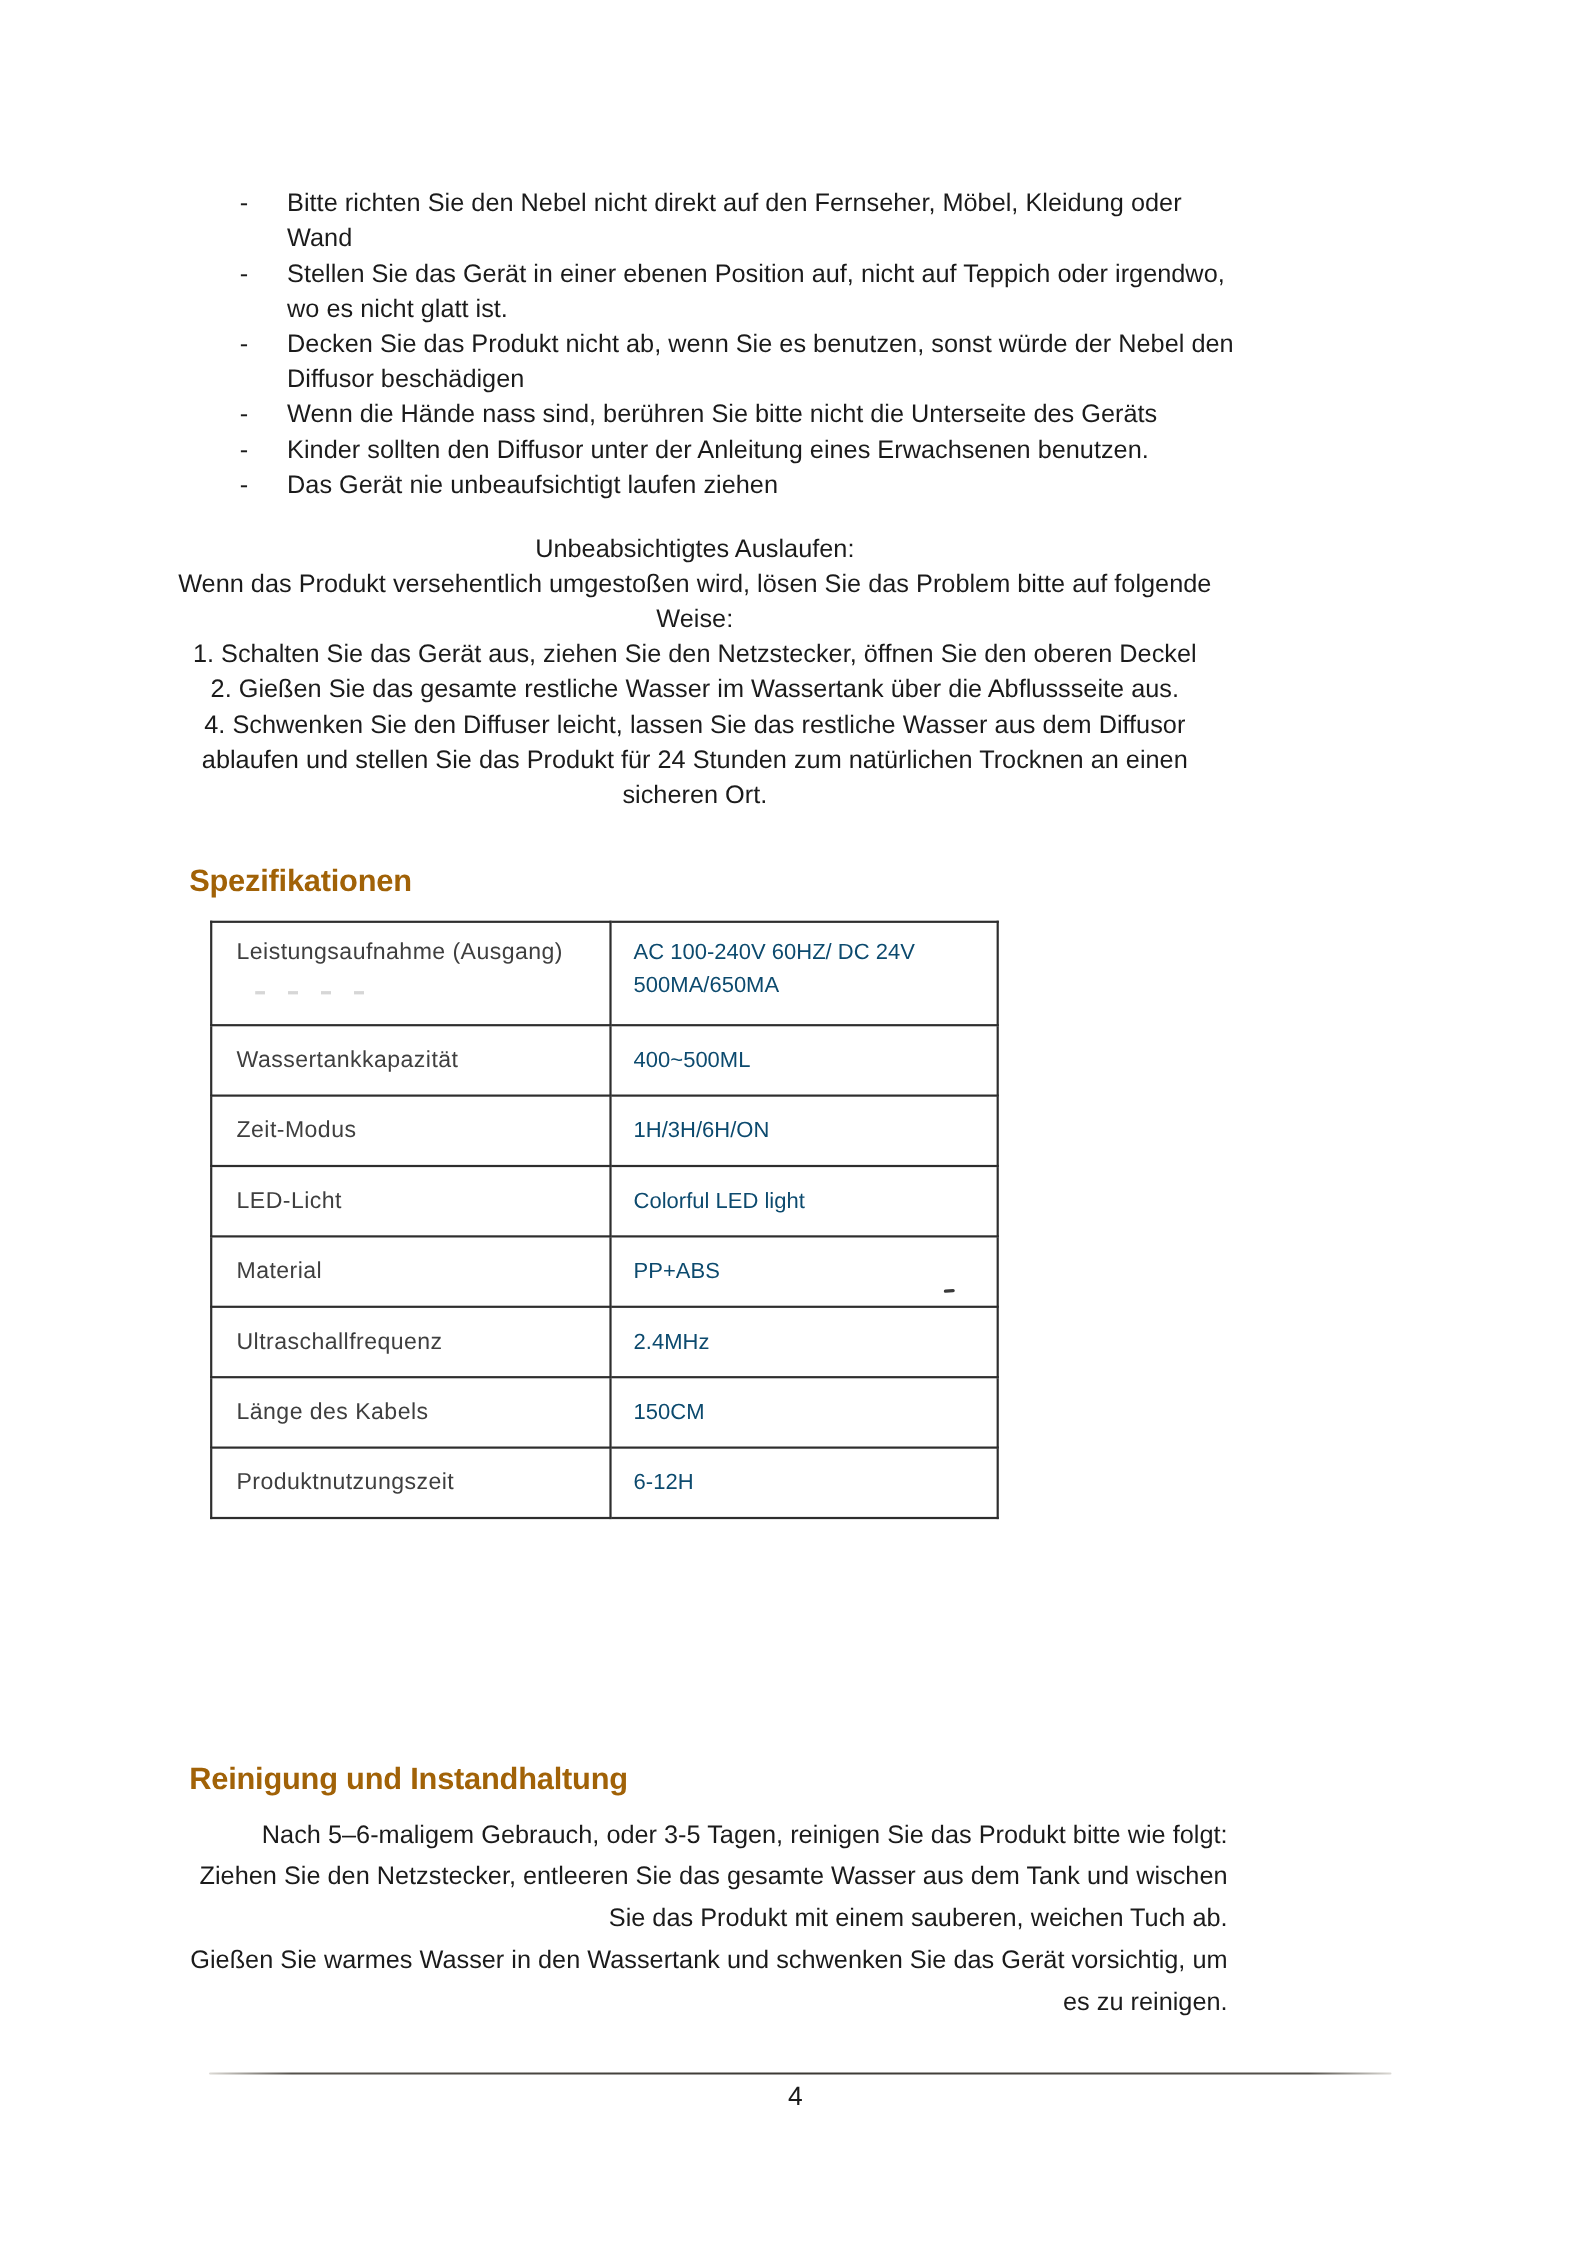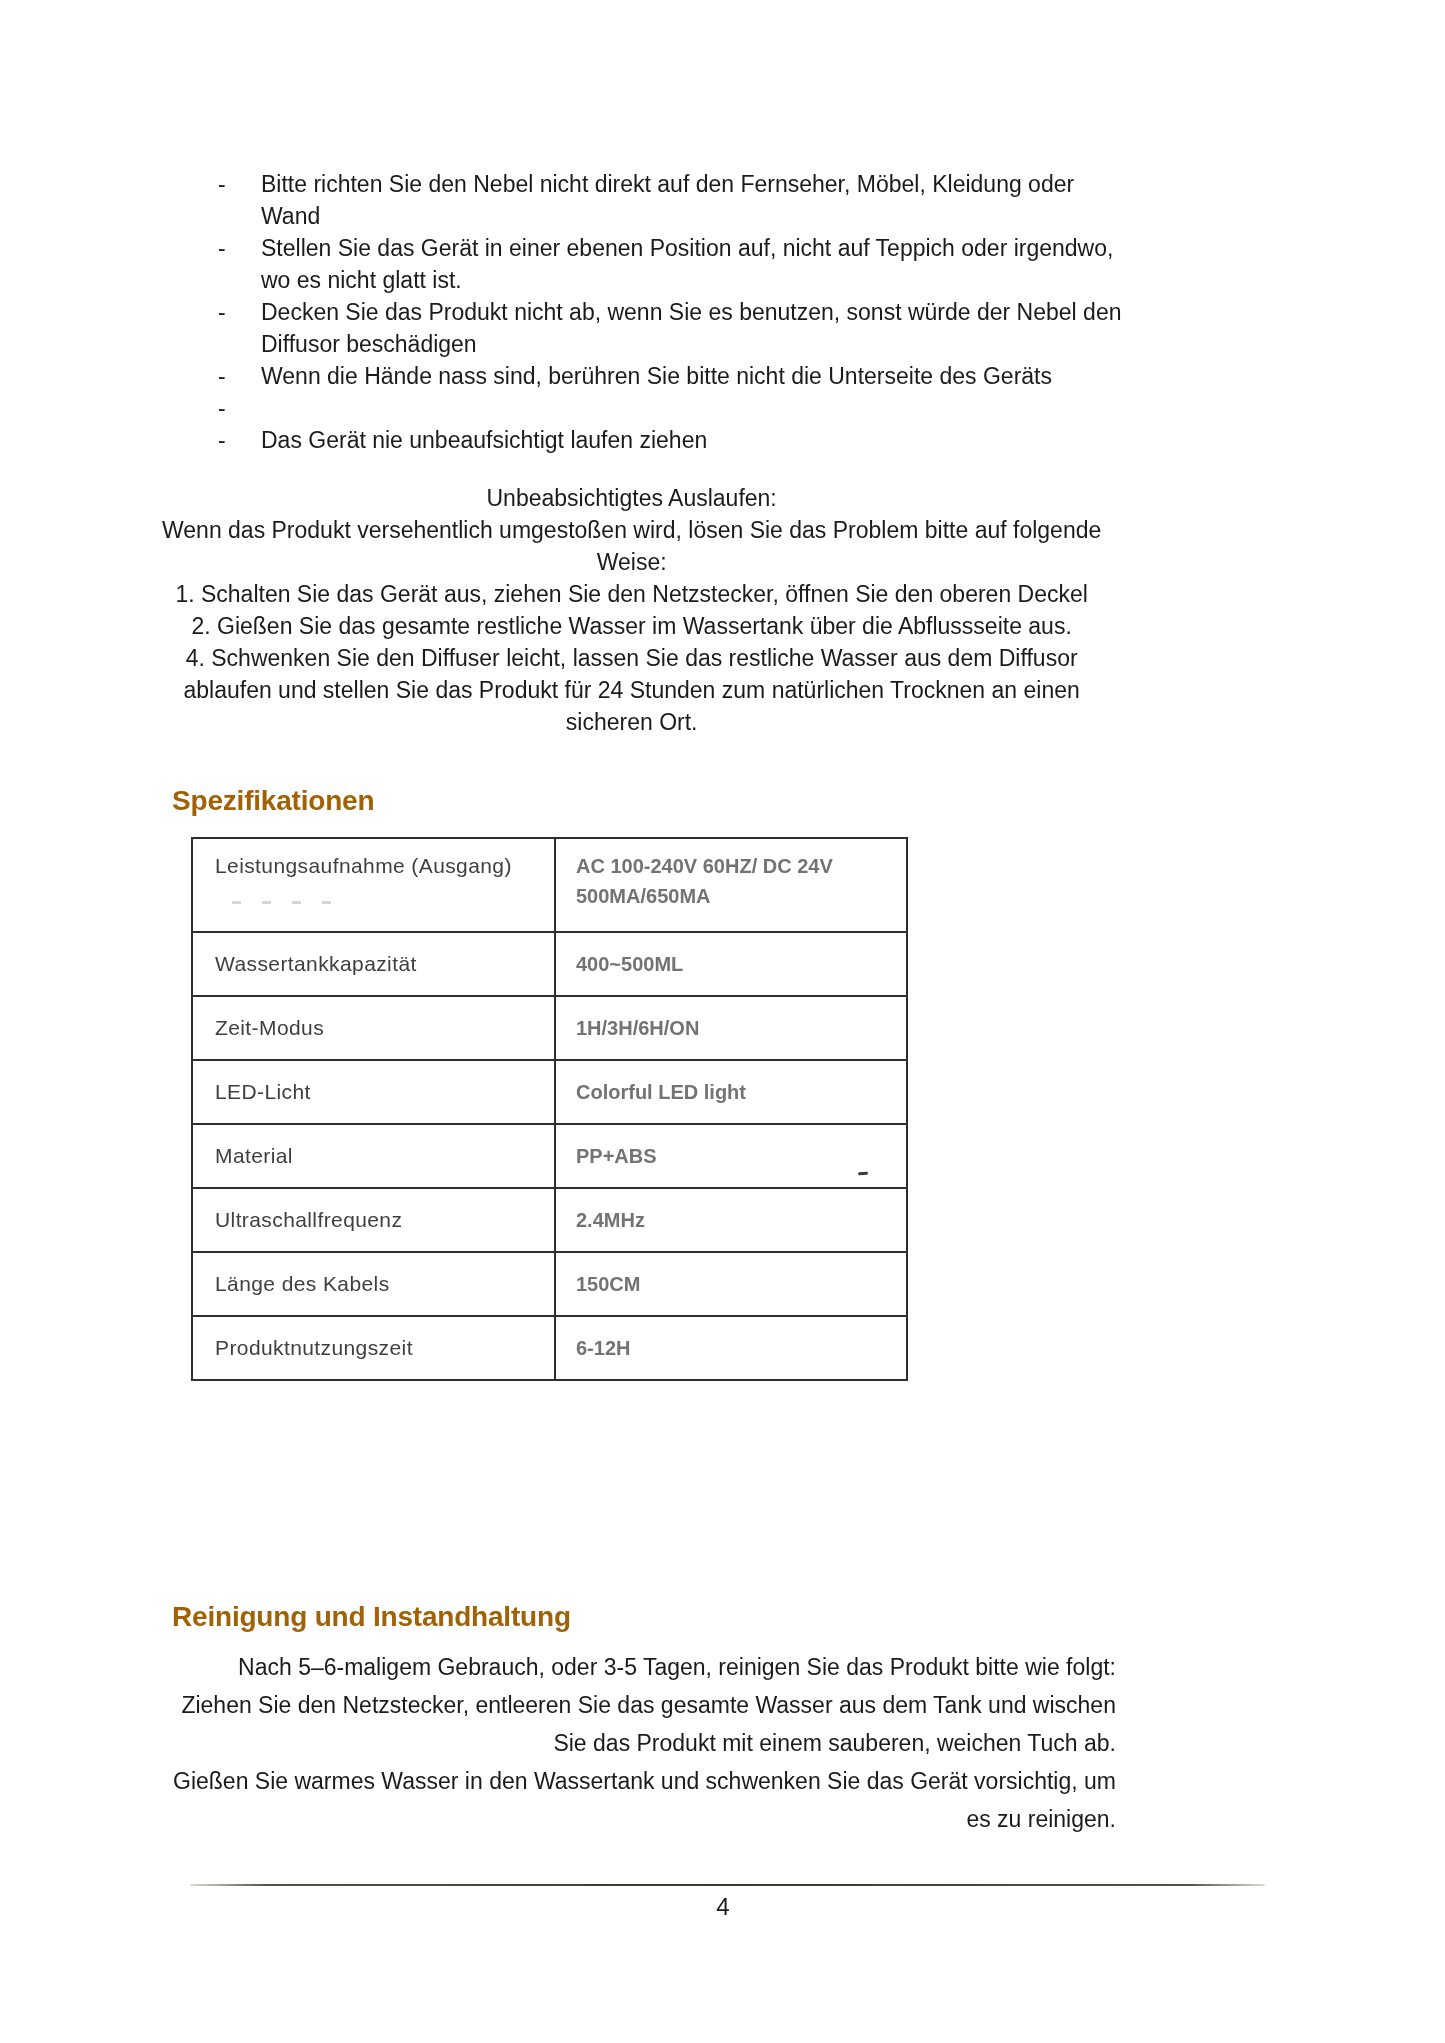--- a/index.html
+++ b/index.html
@@ -55,22 +55,22 @@
     width: 329px;
     padding: 4px 10px 4px 22px;
     font-size: 21px;
     letter-spacing: 0.4px;
     color: #3f3f3f;
   }
   .spec-table td.c-value {
     width: 322px;
     padding: 4px 8px 4px 20px;
     font-size: 20px;
-    font-weight: bold;
-    color: #737373;
+    font-weight: normal;
+    color: #0c4a6e;
     line-height: 30px;
   }
   .spec-table tr       { height: 64px; }
   .spec-table tr.first { height: 94px; }
   .spec-table tr.first td { vertical-align: top; }
   .spec-table tr.first td.c-label { padding-top: 15px; }
   .spec-table tr.first td.c-value { padding-top: 12px; }
 
   
   .smudge {
@@ -127,20 +127,23 @@
         </div>
       </div>
       <div class="b-item">
         <span class="b-dash">-</span>
         <div class="b-text">
           <div class="t-line">Wenn die Hände nass sind, berühren Sie bitte nicht die Unterseite des Geräts</div>
         </div>
       </div>
       <div class="b-item">
         <span class="b-dash">-</span>
+        <div class="b-text">
+          <div class="t-line">Kinder sollten den Diffusor unter der Anleitung eines Erwachsenen benutzen.</div>
+        </div>
       </div>
       <div class="b-item">
         <span class="b-dash">-</span>
         <div class="b-text">
           <div class="t-line">Das Gerät nie unbeaufsichtigt laufen ziehen</div>
         </div>
       </div>
     </div>
 
   <div class="par leak-par" id="leak-par">

